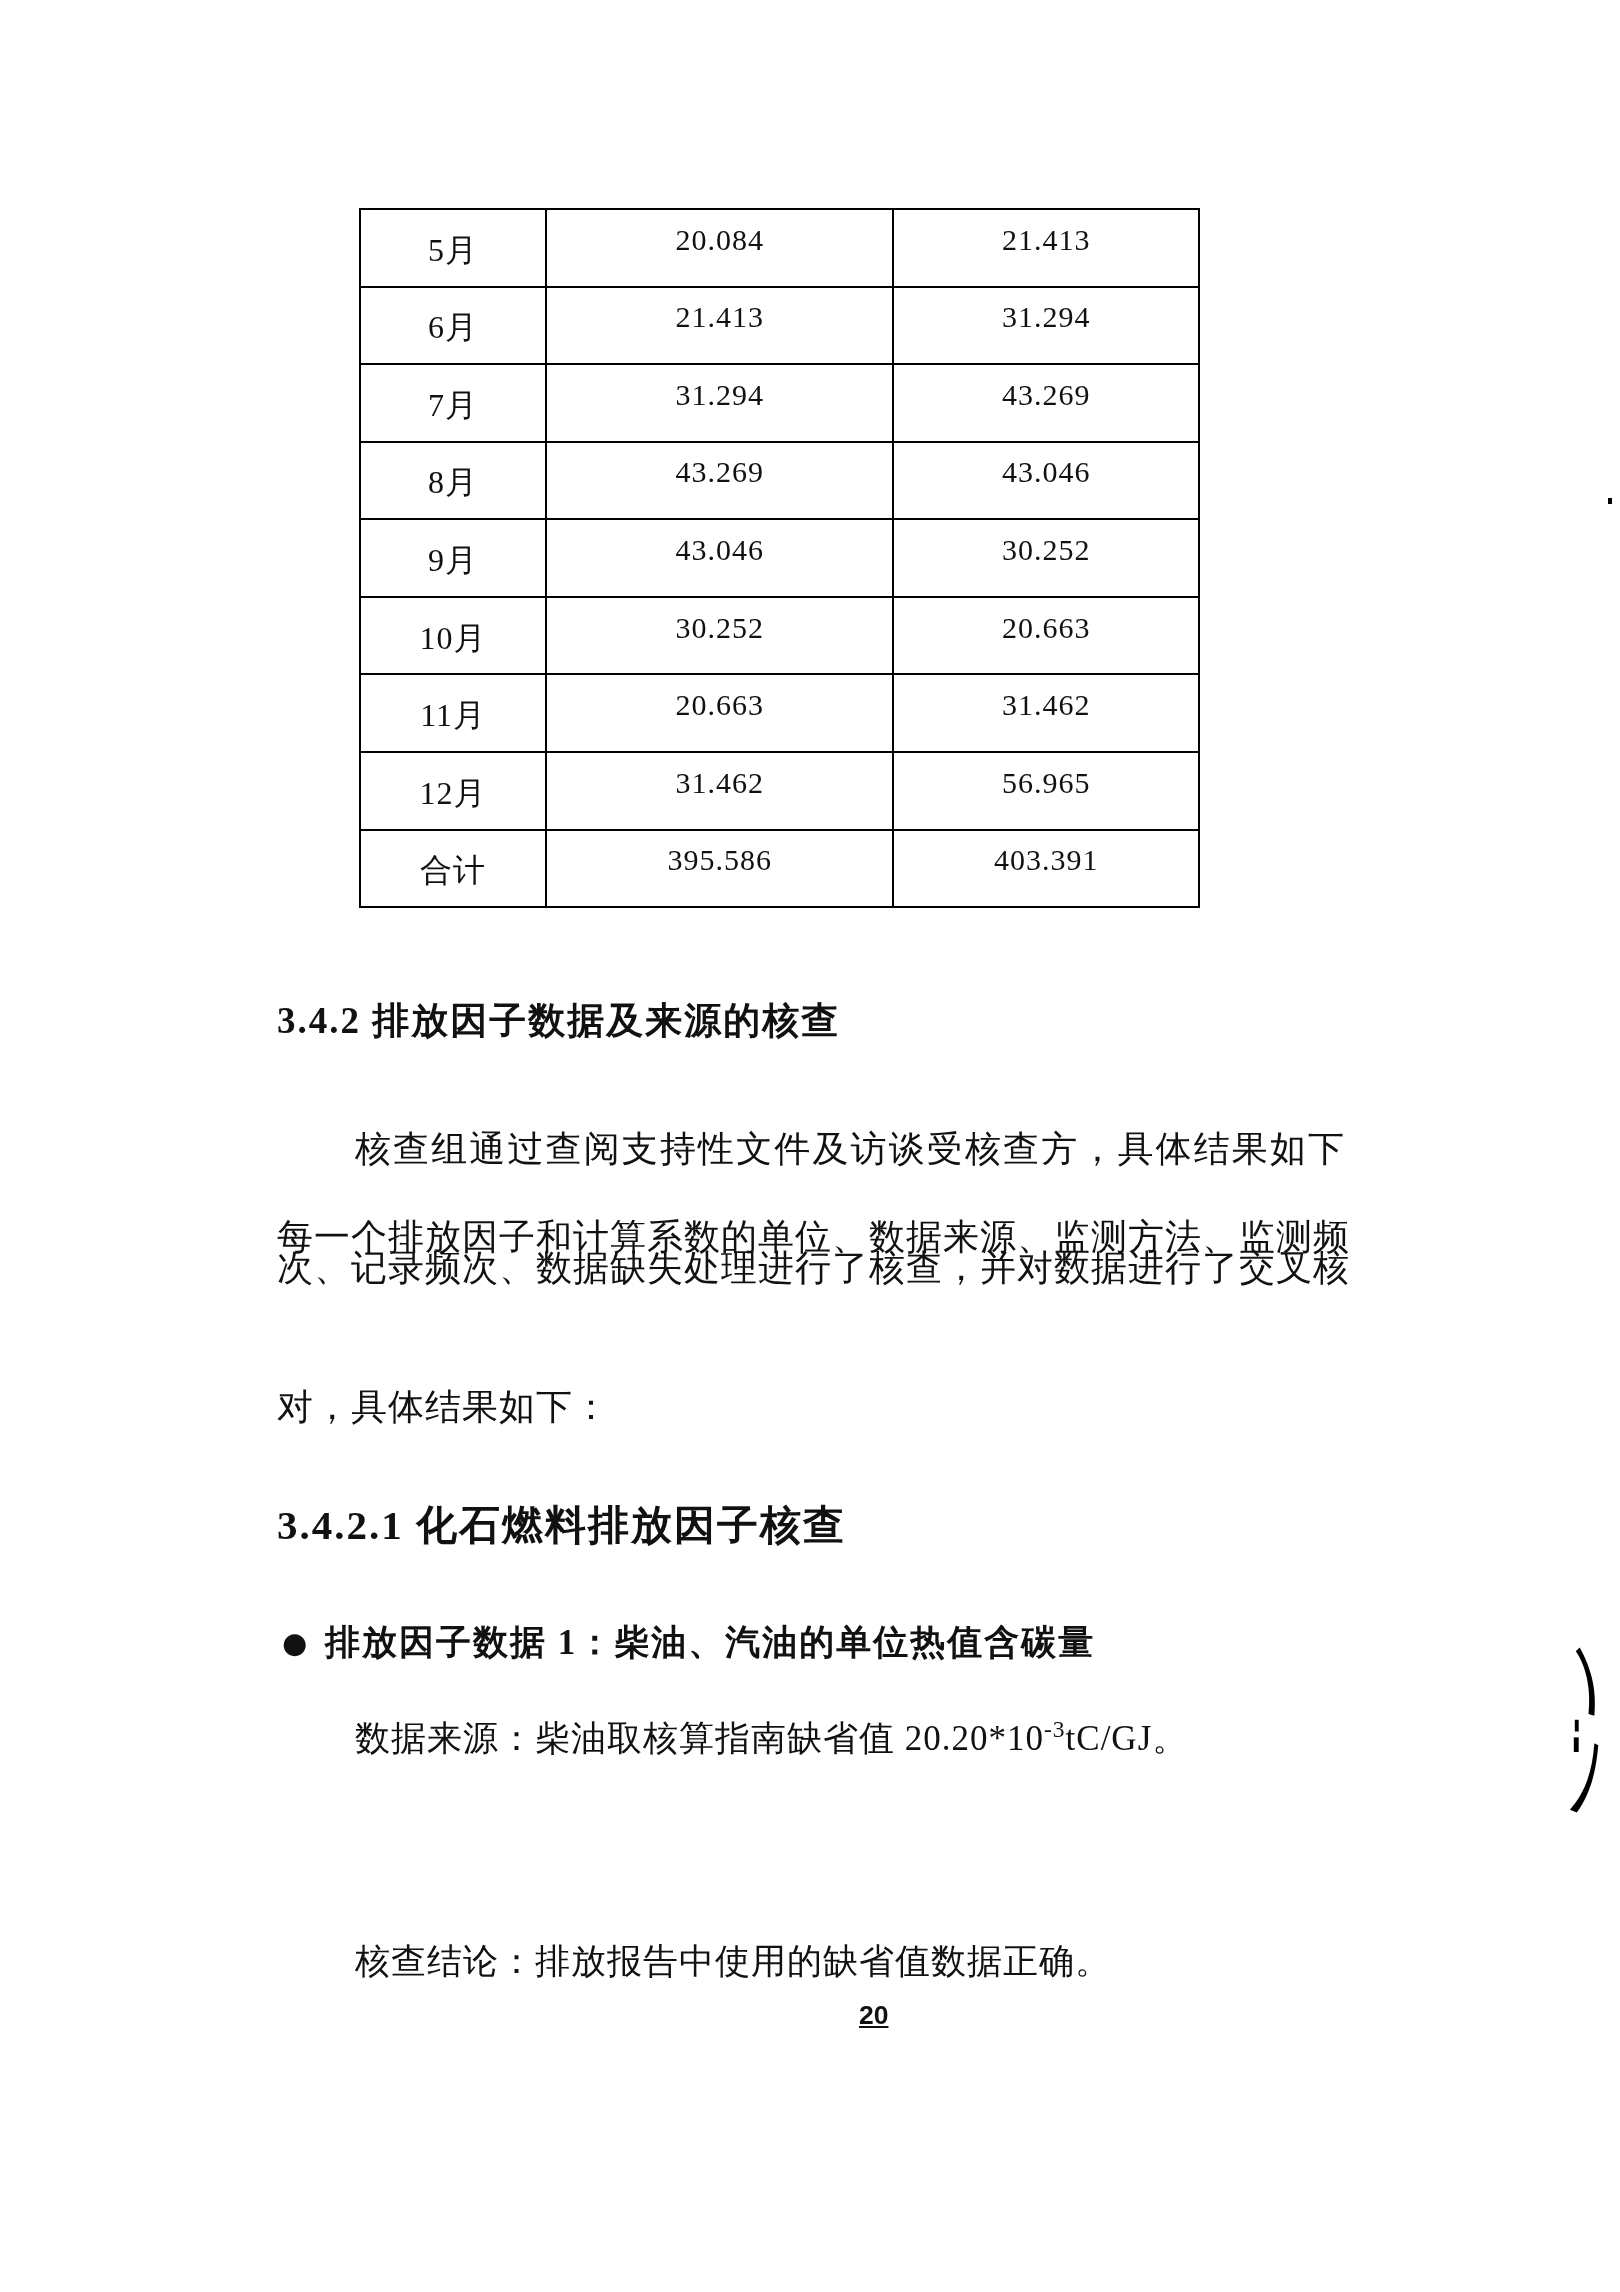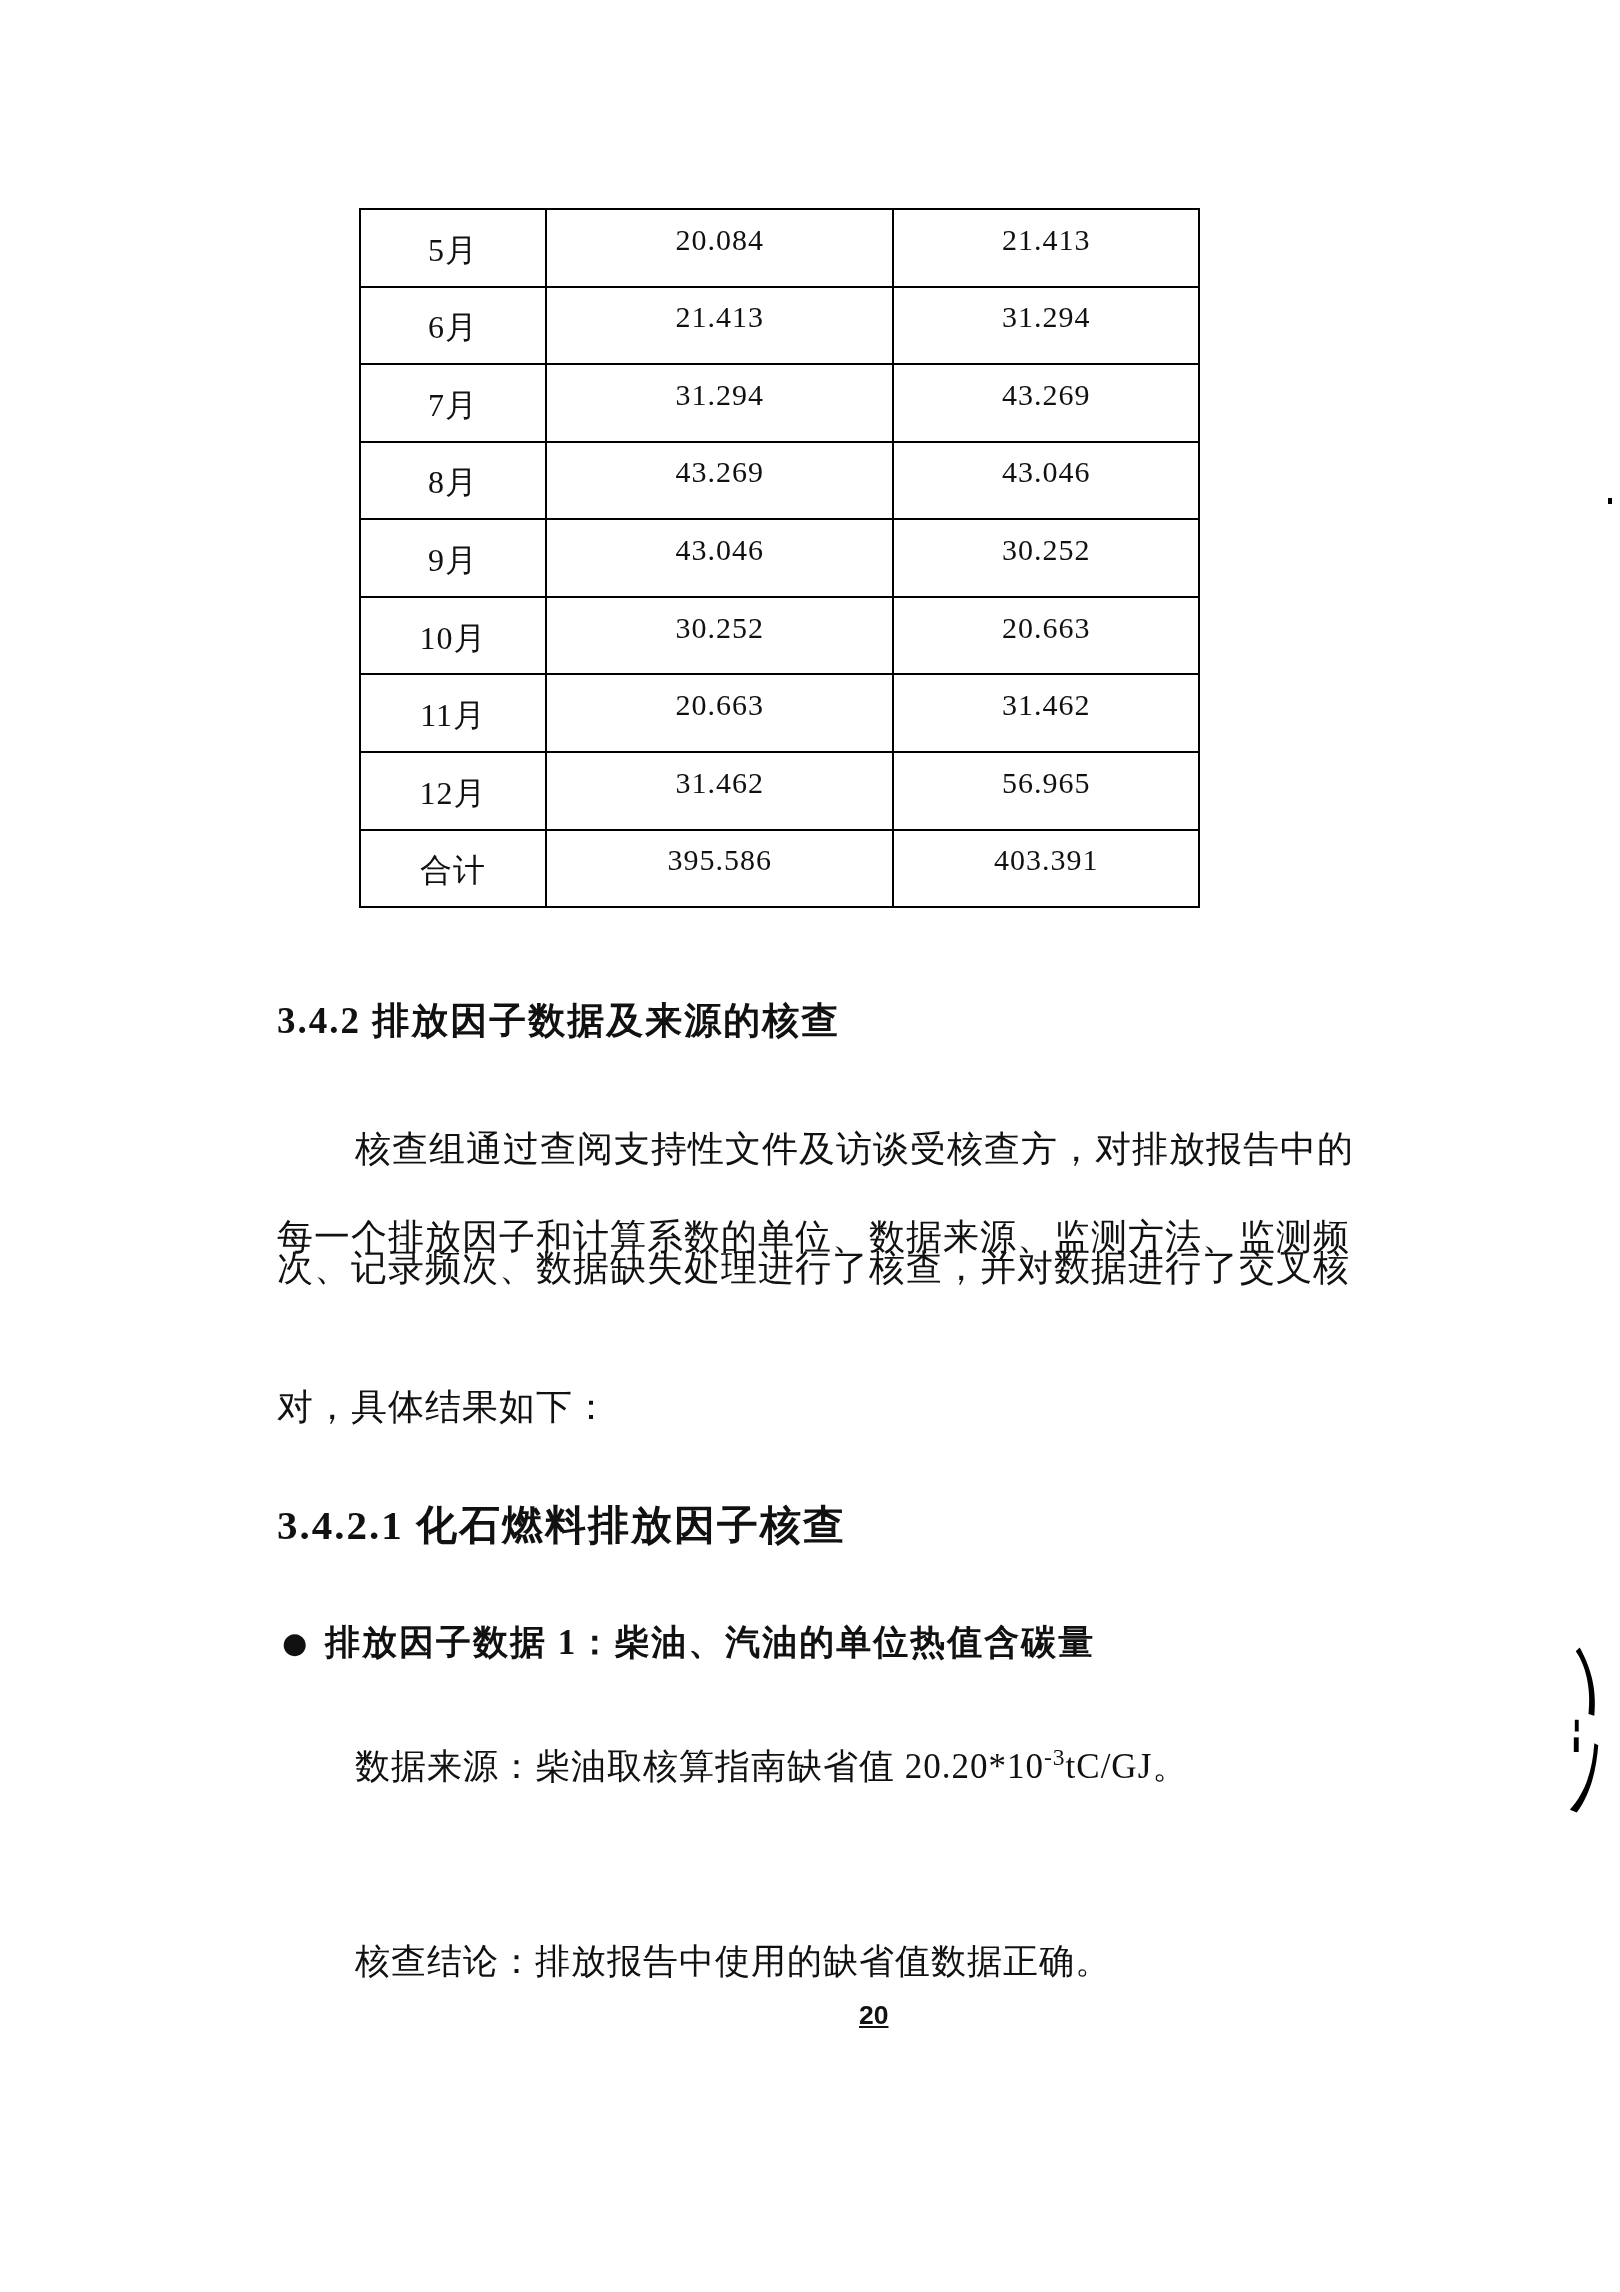--- a/index.html
+++ b/index.html
@@ -155,33 +155,33 @@
     </div>
     <div class="trow">
       <div class="tcell month">合计</div>
       <div class="tcell val1">395.586</div>
       <div class="tcell val2">403.391</div>
     </div>
   </div>
 
   <div class="abs h1" style="left:277px; top:996px;">3.4.2 排放因子数据及来源的核查</div>
 
-  <div class="abs body-line just" style="left:355px; top:1125px; width:990px;">核查组通过查阅支持性文件及访谈受核查方，对排放报告中的</div>
+  <div class="abs body-line just" style="left:355px; top:1125px; width:990px;">核查组通过查阅支持性文件及访谈受核查方，具体结果如下</div>
   <div class="abs body-line just" style="left:277px; top:1213px; width:1067px;">每一个排放因子和计算系数的单位、数据来源、监测方法、监测频</div>
   <div class="abs body-line just" style="left:277px; top:1244px; width:1067px;">次、记录频次、数据缺失处理进行了核查，并对数据进行了交叉核</div>
   <div class="abs body-line" style="left:277px; top:1383px;">对，具体结果如下：</div>
 
   <div class="abs h1" style="left:277px; top:1498px; font-size:41px;">3.4.2.1 化石燃料排放因子核查</div>
 
   <div class="abs bullet-line" style="left:282px; top:1619px;">
     <span class="bullet-dot">●</span>
     <span>排放因子数据 1：柴油、汽油的单位热值含碳量</span>
   </div>
 
-  <div class="abs stmt" style="left:355px; top:1715px;margin-top:28px;">
+  <div class="abs stmt" style="left:355px; top:1715px;">
     <span>数据来源：柴油取核算指南缺省值 20.20*10</span><sup>-3</sup><span>tC/GJ。</span>
   </div>
 
 
   <div class="abs stmt" style="left:355px; top:1938px;">核查结论：排放报告中使用的缺省值数据正确。</div>
 
   <div class="abs page-num" style="left:859px; top:2000px;text-decoration:underline;">20</div>
 
   <svg class="artifact-svg" width="43" height="173" viewBox="0 0 44 176">
     <path d="M14,2 C24,20 32,42 29,72 L23,70 C26,44 20,20 10,6 Z" fill="#000"></path>

